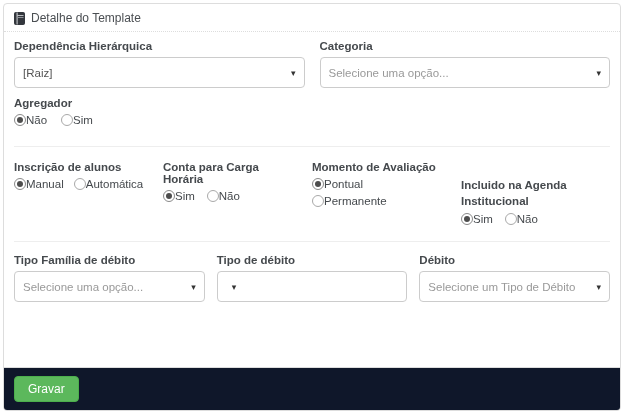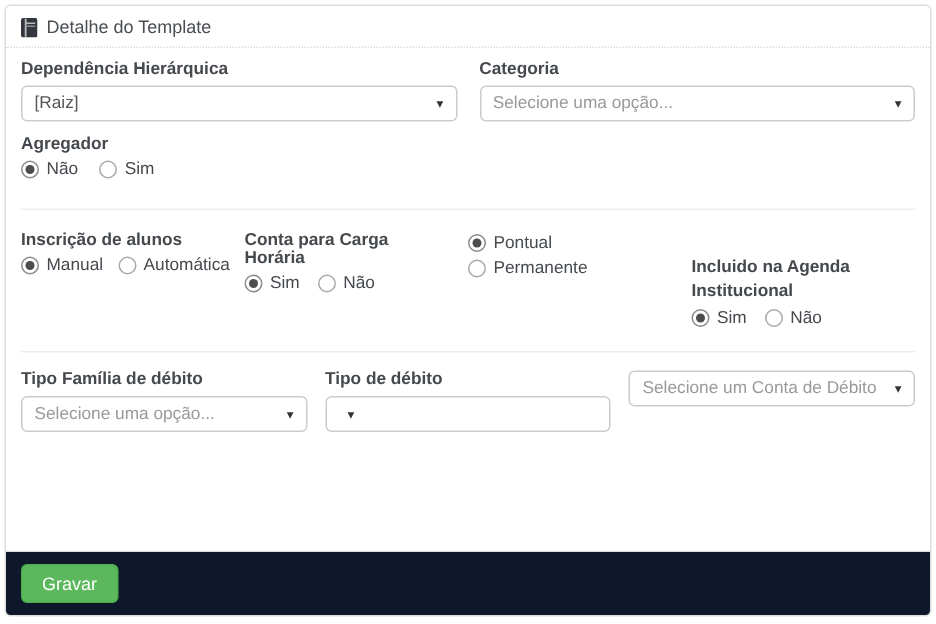--- a/index.html
+++ b/index.html
@@ -15,37 +15,37 @@
     border-radius:0 0 3px 3px; }
 
   .field-label { font-size:11.5px; font-weight:bold; color:#45494d; margin-bottom:5px; }
   .row2 { display:flex; gap:15px; }
   .row2 > div { flex:1; }
   .row4 { display:flex; }
   .row4 > div { width:25%; padding-right:14px; }
   .row3 { display:flex; gap:12px; }
   .row3 > div { flex:1; }
 
-  .select { height:24px; border:1px solid #ccc; border-radius:4px; background:#fff;
+  .select { height:31px; border:1px solid #ccc; border-radius:4px; background:#fff;
     display:flex; align-items:center; justify-content:space-between; padding:0 8px;
     font-size:11.5px; color:#555; cursor:pointer; overflow:hidden; white-space:nowrap; }
   .select .val { overflow:hidden; text-overflow:clip; white-space:nowrap; }
   .select .muted { color:#999; }
   .caret { font-size:9px; color:#333; margin-left:6px; flex:0 0 auto; }
 
   .text-input { width:100%; height:24px; border:1px solid #8fc9ee; border-radius:3px;
     padding:0 7px; font-size:11.5px; color:#555; outline:none;
     font-family:"Liberation Sans","DejaVu Sans",sans-serif; }
 
   .mt10 { margin-top:10px; }
   .mt9  { margin-top:9px; }
 
   .radio-row { display:flex; align-items:center; gap:14px; margin-top:2px; }
   .radio-col { display:flex; flex-direction:column; gap:5px; margin-top:2px; }
-  label.radio { display:inline-flex; align-items:center; gap:5px; font-size:11.5px;
+  label.radio { display:inline-flex; align-items:center; font-size:11.5px;
     color:#45494d; cursor:pointer; }
   input[type=radio] { appearance:none; -webkit-appearance:none; width:12px; height:12px;
     border:1px solid #a9a9a9; border-radius:50%; background:#fff; position:relative;
     cursor:pointer; flex:0 0 auto; }
   input[type=radio]:checked { border-color:#8a8a8a; }
   input[type=radio]:checked::after { content:''; position:absolute; left:2px; top:2px;
     right:2px; bottom:2px; border-radius:50%; background:#4d4d4d; }
 
   hr.div1 { border:none; border-top:1px solid #eee; margin:20px 0 14px; }
   hr.div2 { border:none; border-top:1px solid #eee; margin:16px 0 12px; }
@@ -128,20 +128,21 @@
             <input type="radio" name="contacarga" checked="" style="">
             <span>Sim</span>
           </label>
           <label class="radio">
             <input type="radio" name="contacarga" style="">
             <span>Não</span>
           </label>
         </div>
       </div>
       <div>
+        <div class="field-label">Momento de Avaliação</div>
         <div class="radio-col">
           <label class="radio">
             <input type="radio" name="momento" checked="" style="">
             <span>Pontual</span>
           </label>
           <label class="radio">
             <input type="radio" name="momento" style="">
             <span>Permanente</span>
           </label>
         </div>
@@ -171,22 +172,23 @@
           <span class="caret">▾</span>
         </div>
       </div>
       <div>
         <div class="field-label">Tipo de débito</div>
         <div class="select">
           <span class="caret">▾</span>
         </div>
       </div>
       <div>
+        <div class="field-label">Débito</div>
         <div class="select">
-          <span class="val muted">Selecione um Conta de Débito</span>
+          <span class="val muted">Selecione um Tipo de Débito</span>
           <span class="caret">▾</span>
         </div>
       </div>
     </div>
 
   </div>
 
   <div class="panel-footer">
     <button class="btn-save">Gravar</button>
   </div>

